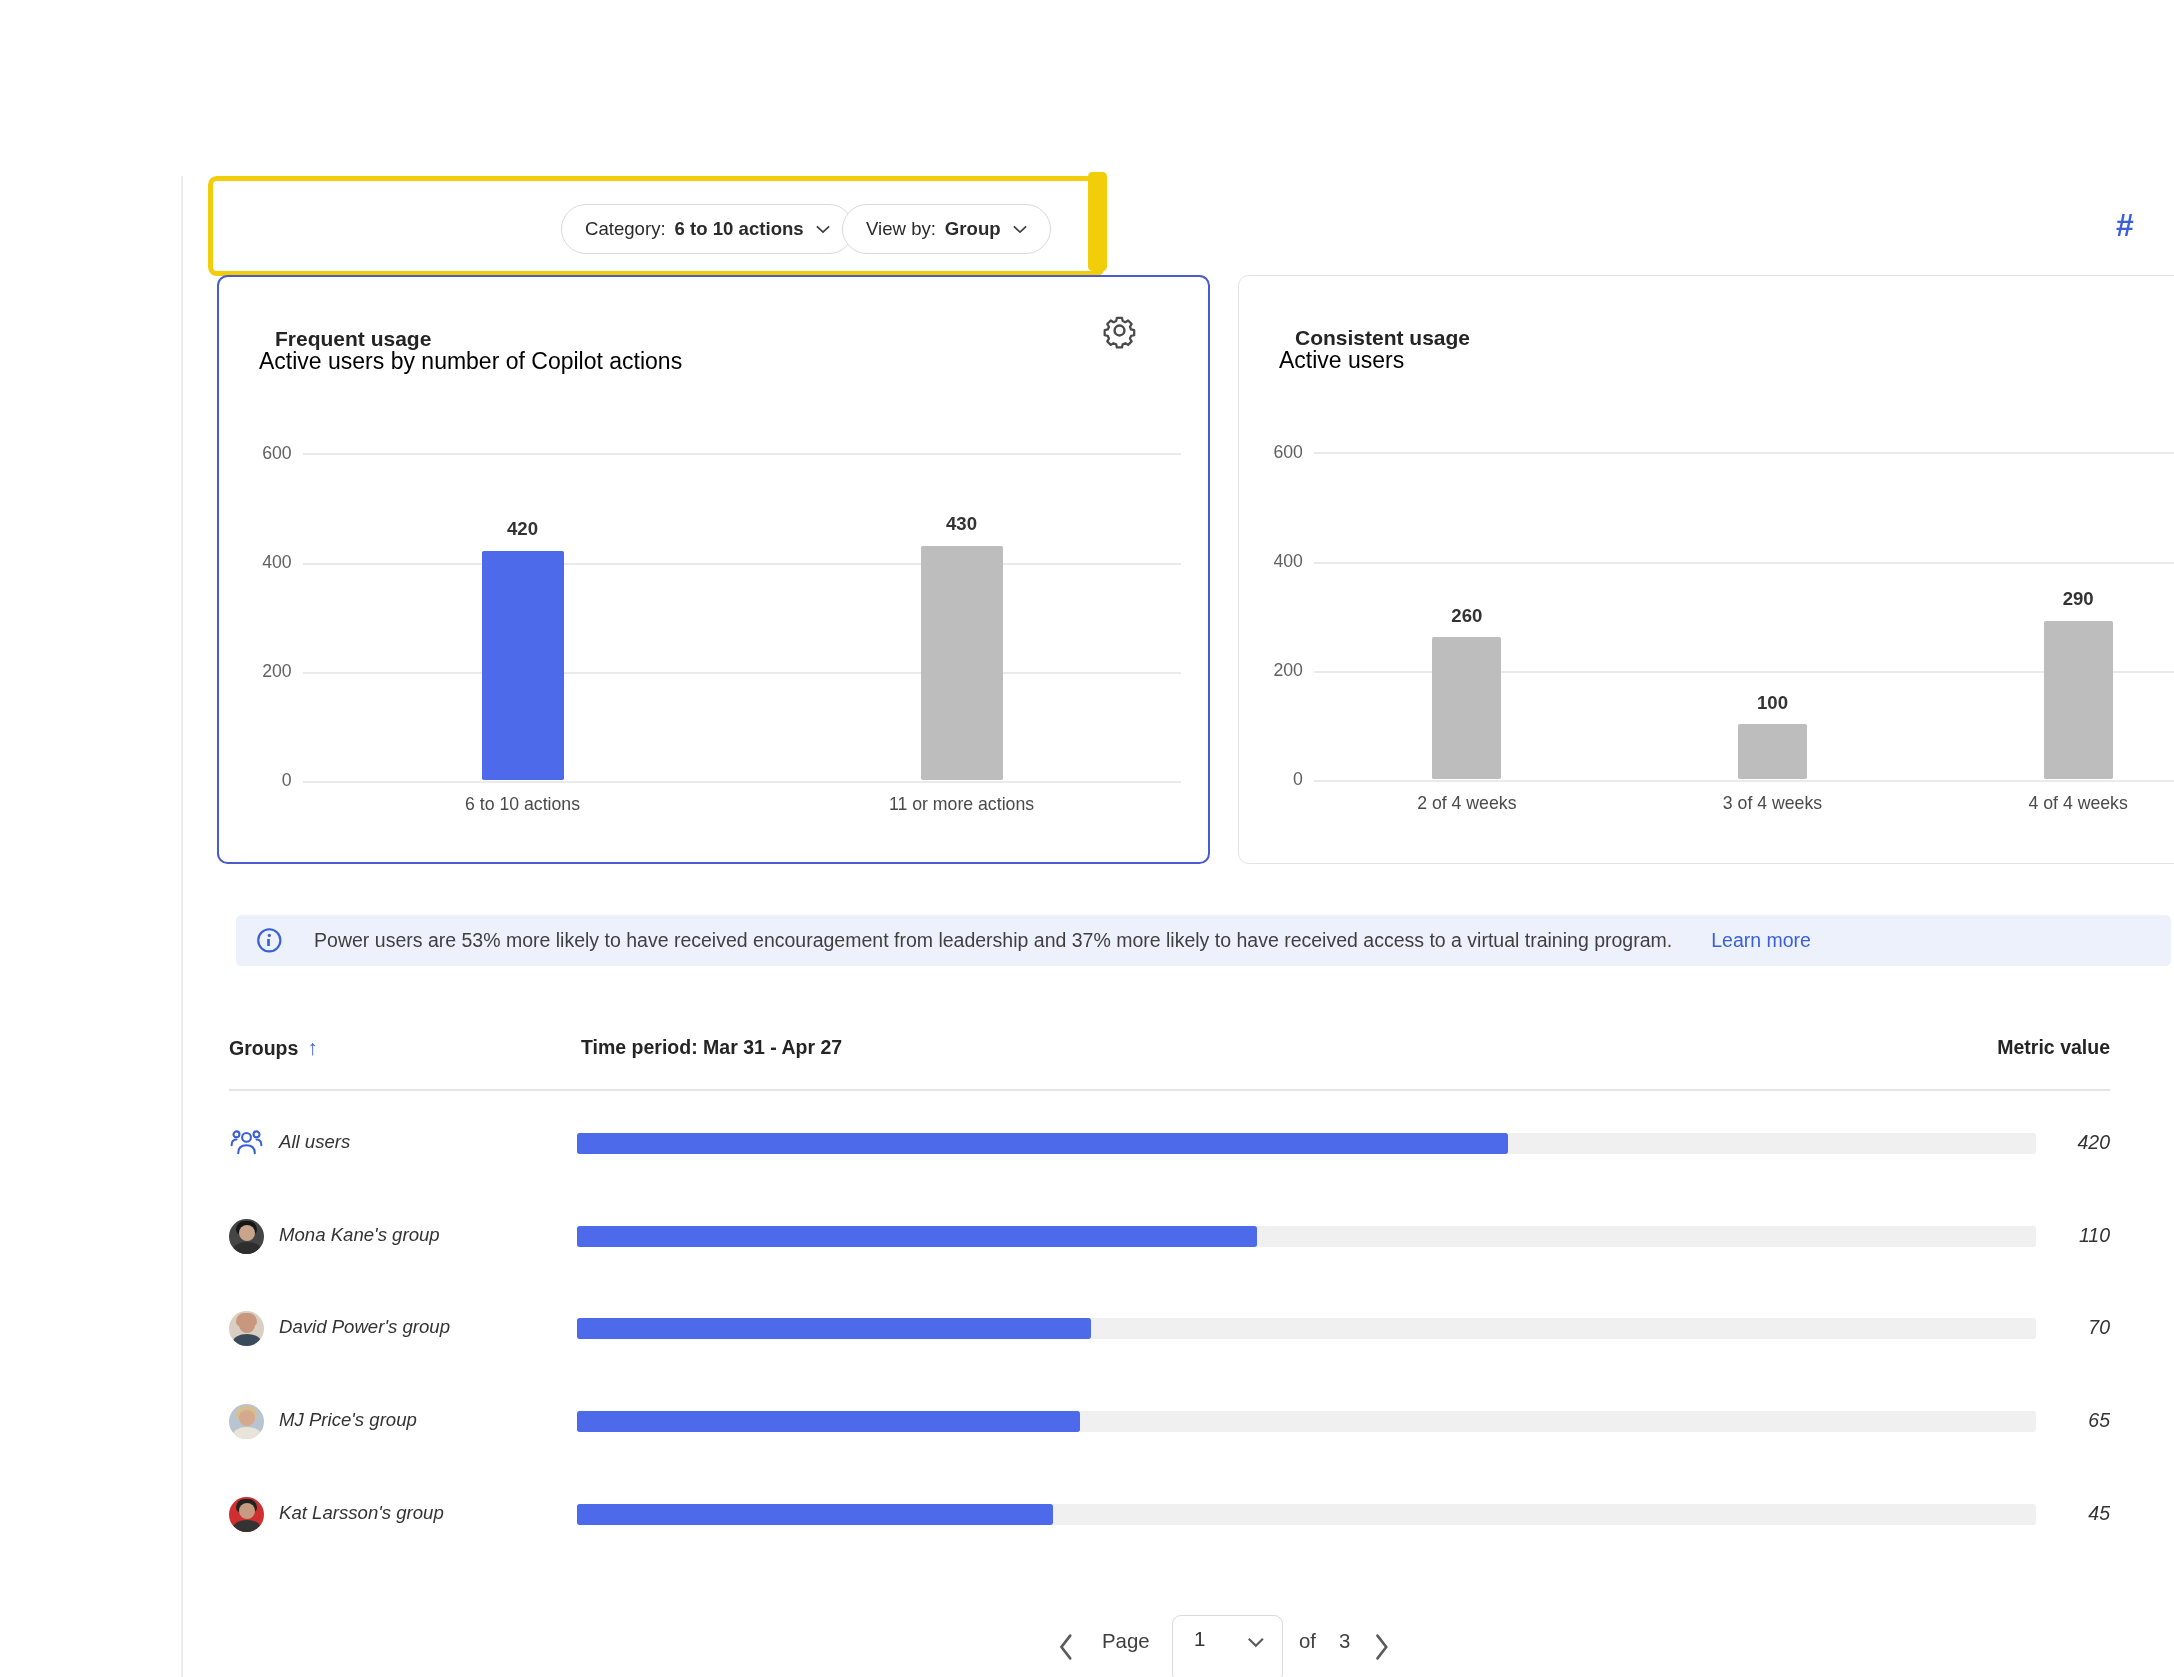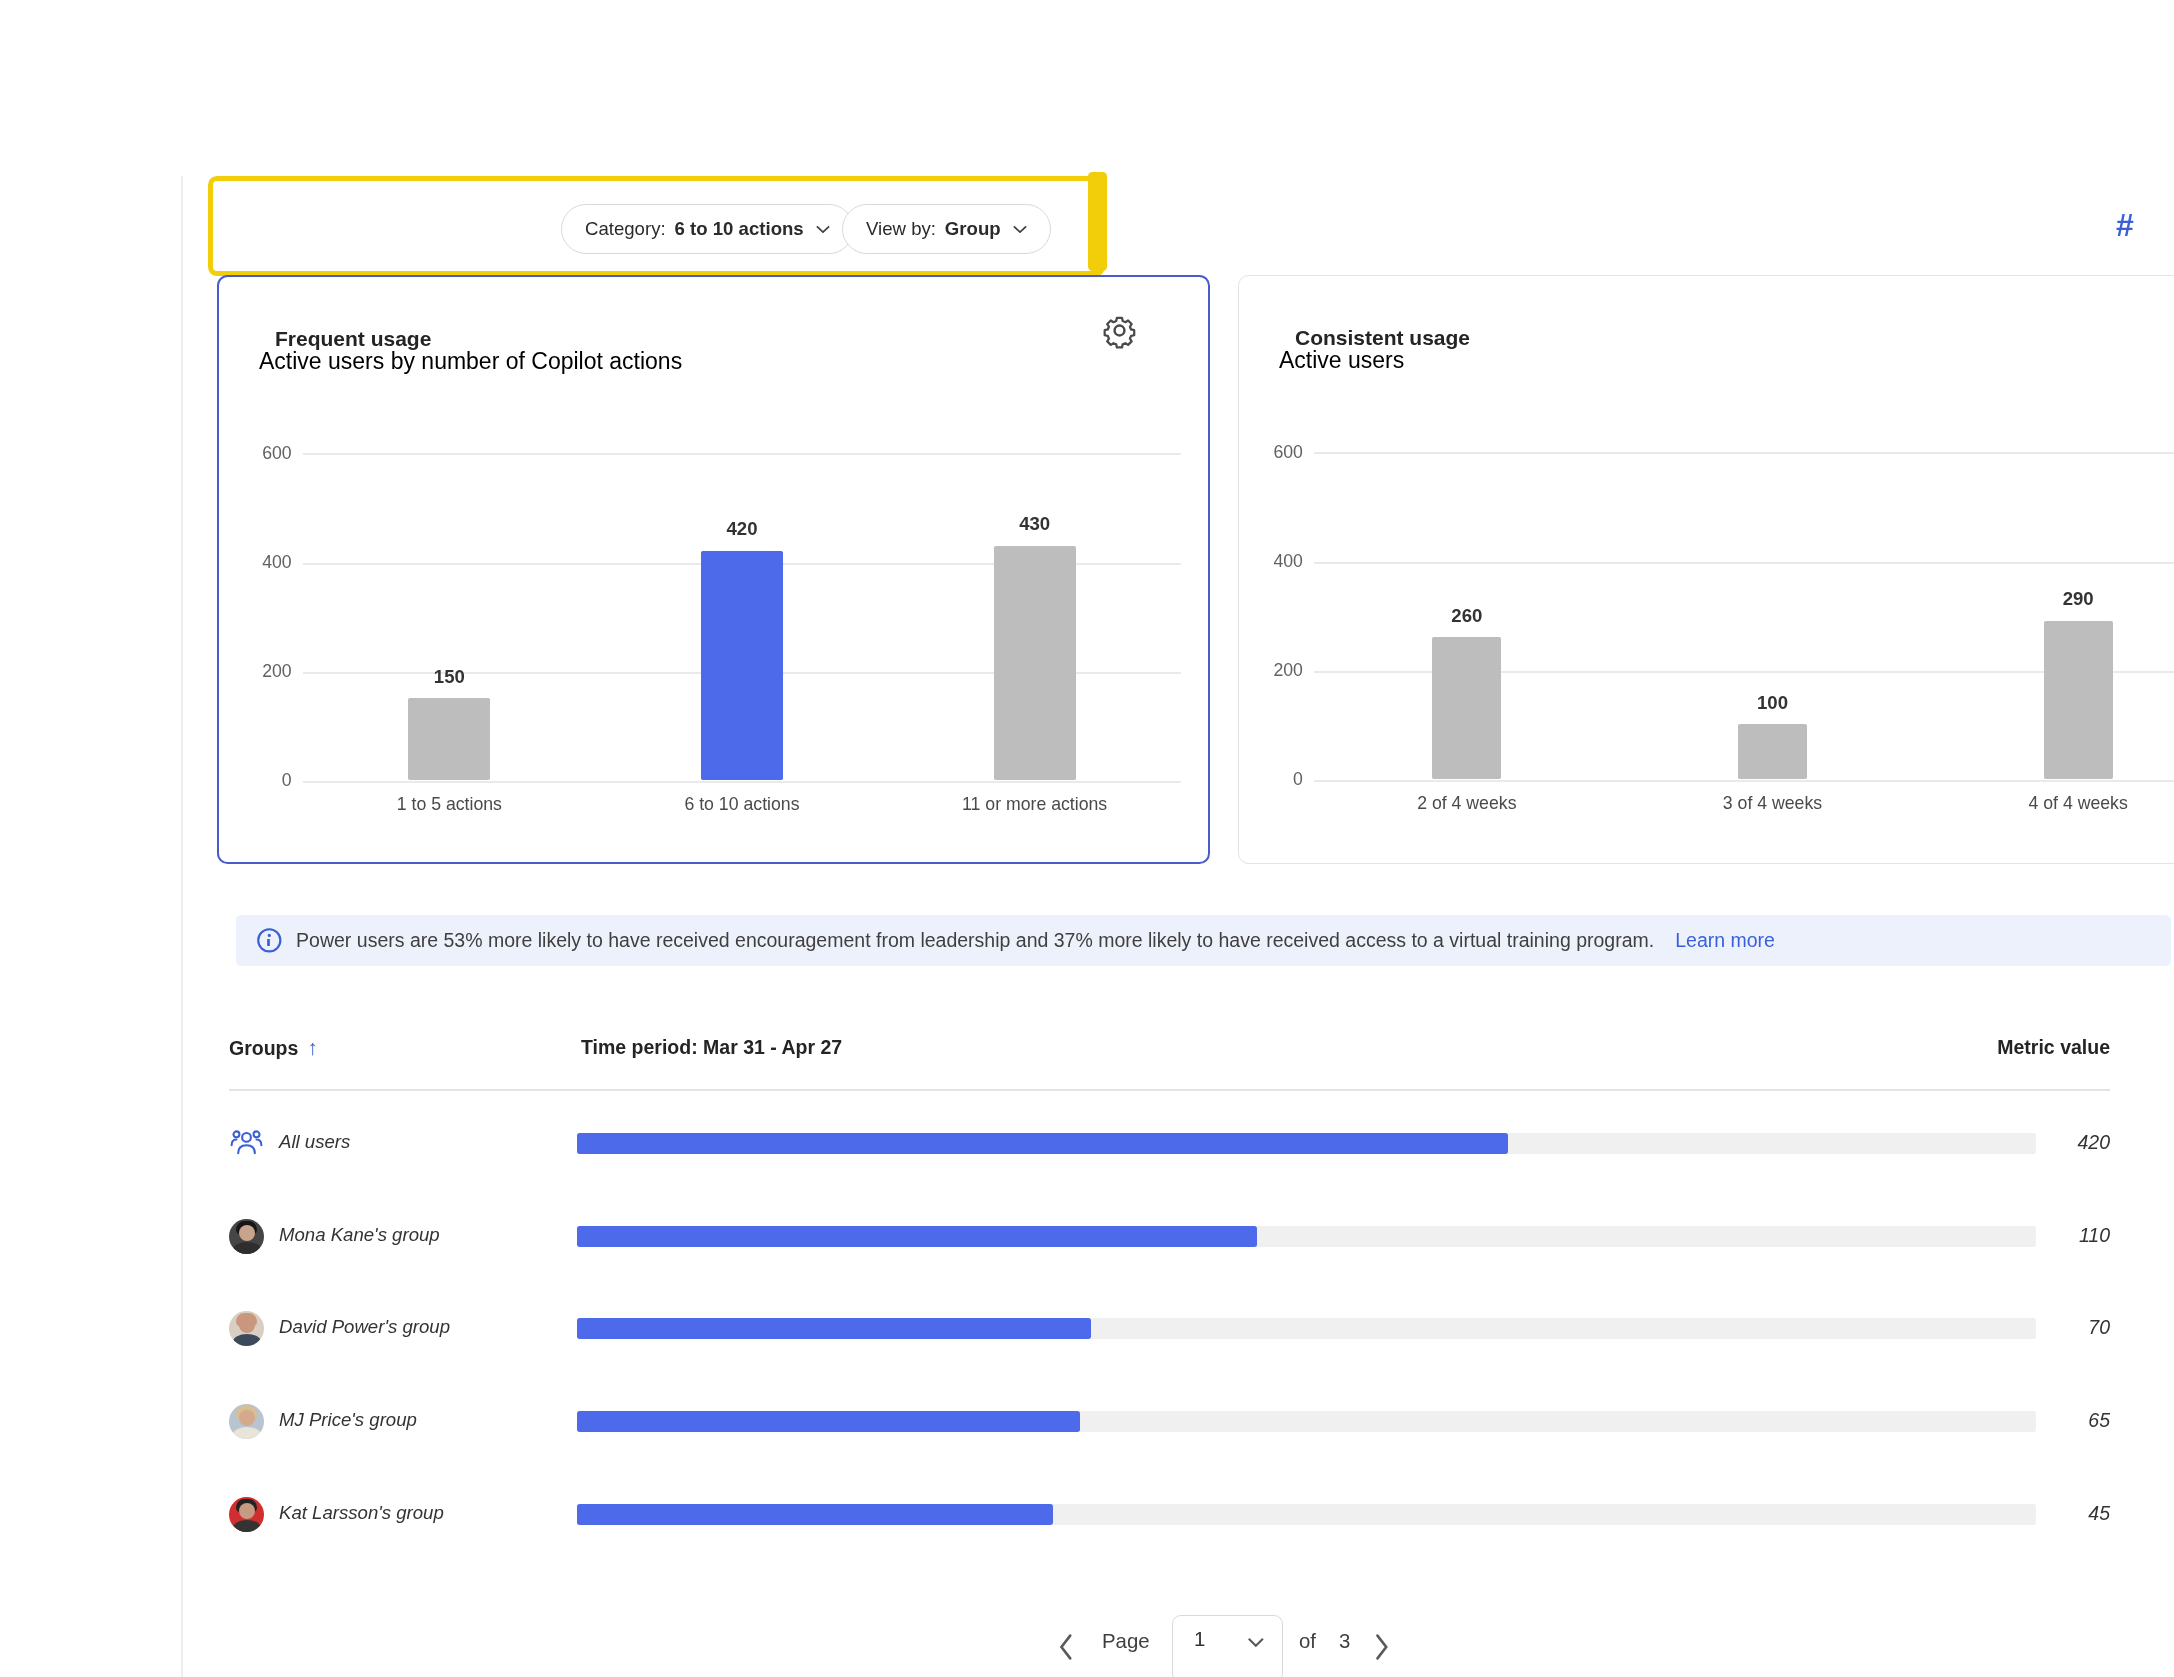--- a/index.html
+++ b/index.html
@@ -36,21 +36,21 @@
   .tick{position:absolute;width:55px;text-align:right;font-size:17.7px;color:#616161;}
   .cols{position:absolute;top:176px;height:327px;display:flex;justify-content:space-around;align-items:flex-end;}
   .col{position:relative;display:flex;flex-direction:column;justify-content:flex-end;align-items:center;height:100%;}
   .bar{border-radius:1.8px;}
   .bar-val{position:absolute;width:100%;text-align:center;font-size:18.6px;font-weight:700;color:#333;}
   .xlab{position:absolute;top:calc(100% + 14px);width:195px;left:50%;transform:translateX(-50%);
         text-align:center;font-size:17.7px;color:#4a4a4a;white-space:nowrap;}
 
   
   .banner{left:236px;top:915px;width:1935px;height:51px;background:#EDF1FB;border-radius:5.3px;
-          display:flex;align-items:center;gap:14px;padding:0 0 0 19.5px;box-sizing:border-box;}
+          display:flex;align-items:center;gap:32px;padding:0 0 0 19.5px;box-sizing:border-box;}
   .banner .txt{font-size:19.5px;color:#3f3f3f;}
   .banner .lnk{font-size:19.5px;color:#3A5FD9;margin-left:7px;cursor:pointer;}
 
   
   .th{position:absolute;top:1036px;font-size:19.5px;font-weight:700;color:#242424;}
   .th-groups{left:229px;cursor:pointer;}
   .sort{color:#3A5FD9;font-weight:400;margin-left:8.9px;font-size:21px;}
   .th-period{left:581px;}
   .th-metric{left:1844px;width:266px;text-align:right;}
   .tdivider{left:229px;top:1089px;width:1881px;height:1.8px;background:#E4E4E4;}
@@ -108,25 +108,20 @@
     </svg>
   <div class="gridline" style="left: 84px; top: 176px; width: 878px;"></div>
       <div class="tick" style="left: 17.7px; top: 166px;">600</div>
       <div class="gridline" style="left: 84px; top: 286px; width: 878px;"></div>
       <div class="tick" style="left: 17.7px; top: 275px;">400</div>
       <div class="gridline" style="left: 84px; top: 395px; width: 878px;"></div>
       <div class="tick" style="left: 17.7px; top: 384px;">200</div>
       <div class="gridline" style="left: 84px; top: 504px; width: 878px;"></div>
       <div class="tick" style="left: 17.7px; top: 493px;">0</div>
       <div class="cols" style="left: 84px; width: 878px;">
-        <div class="col" style="width: 142px;">
-          <div class="bar-val" style="bottom: 92px;">150</div>
-          <div class="bar" style="width: 82px; height: 82px; background: rgb(189, 189, 189);"></div>
-          <div class="xlab">1 to 5 actions</div>
-        </div>
         <div class="col" style="width: 142px;">
           <div class="bar-val" style="bottom: 240px;">420</div>
           <div class="bar" style="width: 82px; height: 229px; background: rgb(77, 106, 234);"></div>
           <div class="xlab">6 to 10 actions</div>
         </div>
         <div class="col" style="width: 142px; margin-top: 12px;">
           <div class="bar-val" style="bottom: 245px;">430</div>
           <div class="bar" style="width: 82px; height: 234px; background: rgb(189, 189, 189);"></div>
           <div class="xlab">11 or more actions</div>
         </div>

